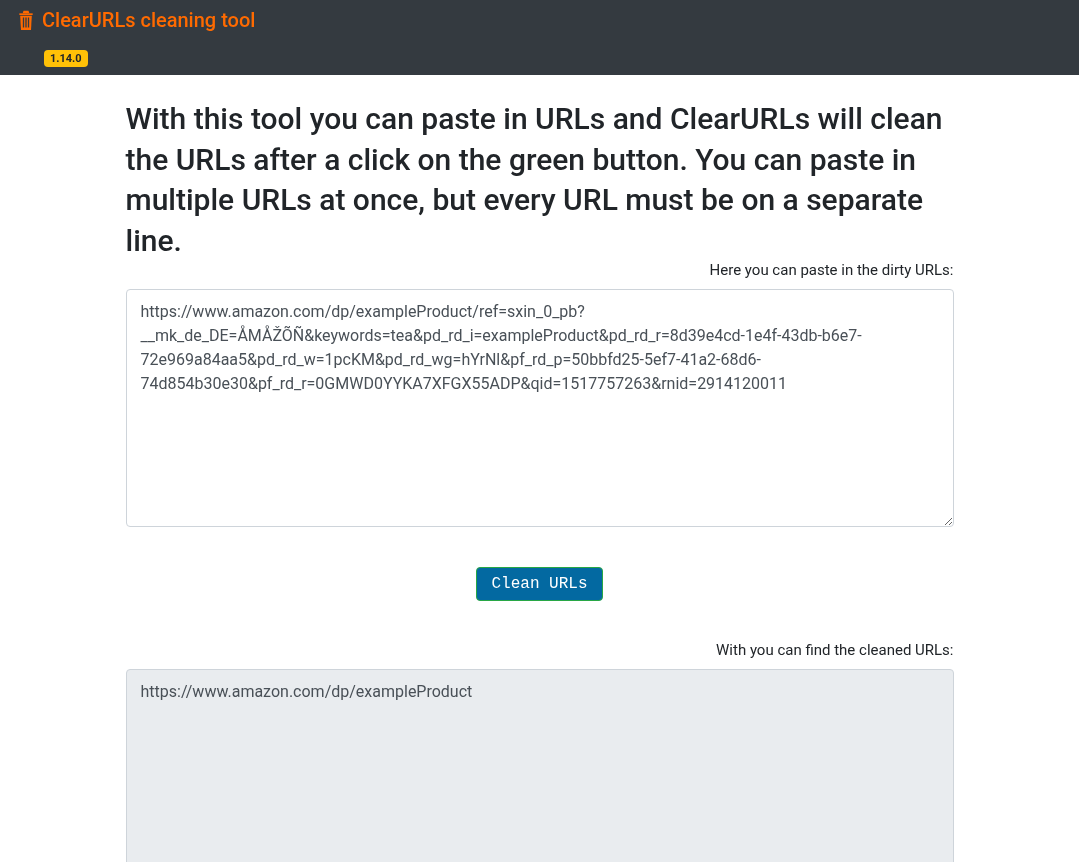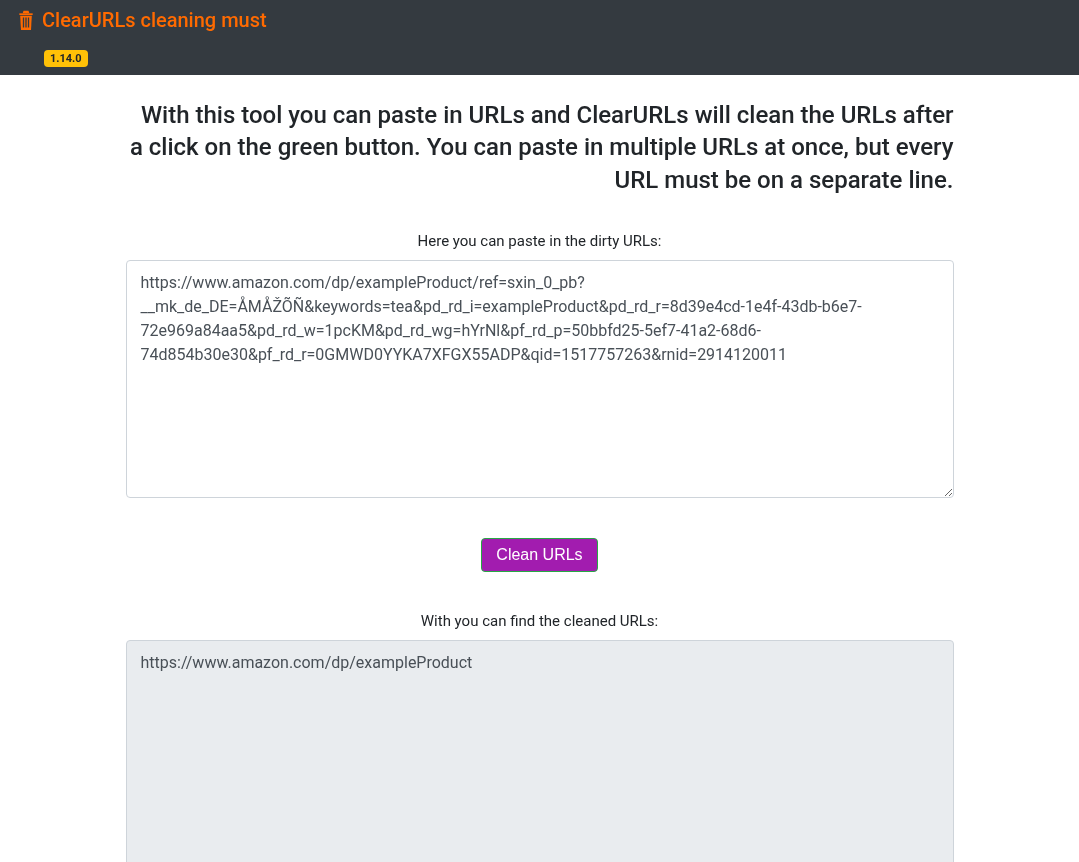--- a/index.html
+++ b/index.html
@@ -47,30 +47,29 @@
       margin-left: 28px;
       margin-top: 18px;
       display: inline-block;
     }
     .container {
       max-width: 860px;
       margin: 0 auto;
       padding: 20px 16px;
     }
     .intro {
-      text-align: right;
-      font-size: 24px;
+      text-align: left;
+      font-size: 30px;
       font-weight: 500;
       color: #212529;
       line-height: 1.35;
       margin-top: 4px;
-      margin-bottom: 36px;
     }
     .field-label {
-      text-align: center;
+      text-align: right;
       font-size: 15px;
       color: #212529;
       margin-bottom: 10px;
     }
     textarea {
       width: 100%;
       min-height: 216px;
       padding: 10px 14px;
       border: 1px solid #ced4da;
       border-radius: 4px;
@@ -82,47 +81,47 @@
       resize: both;
     }
     textarea[readonly] {
       background: #e9ecef;
     }
     .btn-wrap {
       text-align: center;
       margin: 36px 0 40px 0;
     }
     .btn-clean {
-      background: #a21caf;
+      background: #0369a1;
       color: #ffffff;
       border: 1px solid #28a745;
       padding: 7px 14px;
       font-size: 16px;
       border-radius: 4px;
       cursor: pointer;
-      font-family: Liberation Sans, sans-serif;
+      font-family: Liberation Mono, monospace;
     }
   </style>
 </head>
 <body>
 
 <nav class="navbar">
   <div class="navbar-brand">
     <div class="brand-row">
       <span class="trash-icon">
         <svg viewBox="0 0 24 28" width="20" height="24">
           <path d="M4 6 L20 6 L20 8 L4 8 Z" fill="#ff6a00"></path>
           <path d="M9 3 L15 3 L16 6 L8 6 Z" fill="#ff6a00"></path>
           <path d="M5 9 L19 9 L18 26 L6 26 Z" fill="#ff6a00"></path>
           <rect x="8.2" y="11" width="1.6" height="12" fill="#343a40"></rect>
           <rect x="11.2" y="11" width="1.6" height="12" fill="#343a40"></rect>
           <rect x="14.2" y="11" width="1.6" height="12" fill="#343a40"></rect>
         </svg>
       </span>
-      <span class="brand-title">ClearURLs cleaning must</span>
+      <span class="brand-title">ClearURLs cleaning tool</span>
     </div>
     <span class="version-badge">1.14.0</span>
   </div>
 </nav>
 
 <div class="container">
   <h3 class="intro">With this tool you can paste in URLs and ClearURLs will clean the URLs after a click on the green button. You can paste in multiple URLs at once, but every URL must be on a separate line.</h3>
 
   <div class="field-label">Here you can paste in the dirty URLs:</div>
   <textarea rows="9" style="">https://www.amazon.com/dp/exampleProduct/ref=sxin_0_pb?__mk_de_DE=ÅMÅŽÕÑ&amp;keywords=tea&amp;pd_rd_i=exampleProduct&amp;pd_rd_r=8d39e4cd-1e4f-43db-b6e7-72e969a84aa5&amp;pd_rd_w=1pcKM&amp;pd_rd_wg=hYrNl&amp;pf_rd_p=50bbfd25-5ef7-41a2-68d6-74d854b30e30&amp;pf_rd_r=0GMWD0YYKA7XFGX55ADP&amp;qid=1517757263&amp;rnid=2914120011</textarea>

